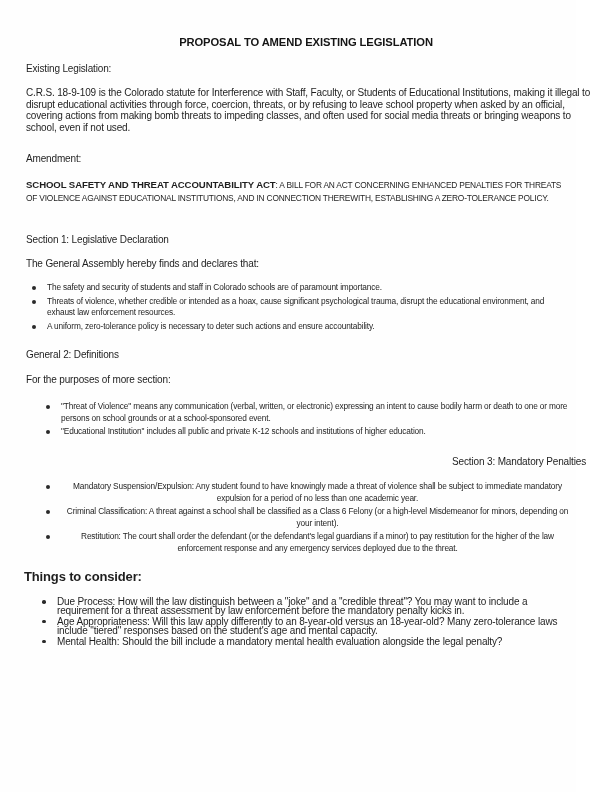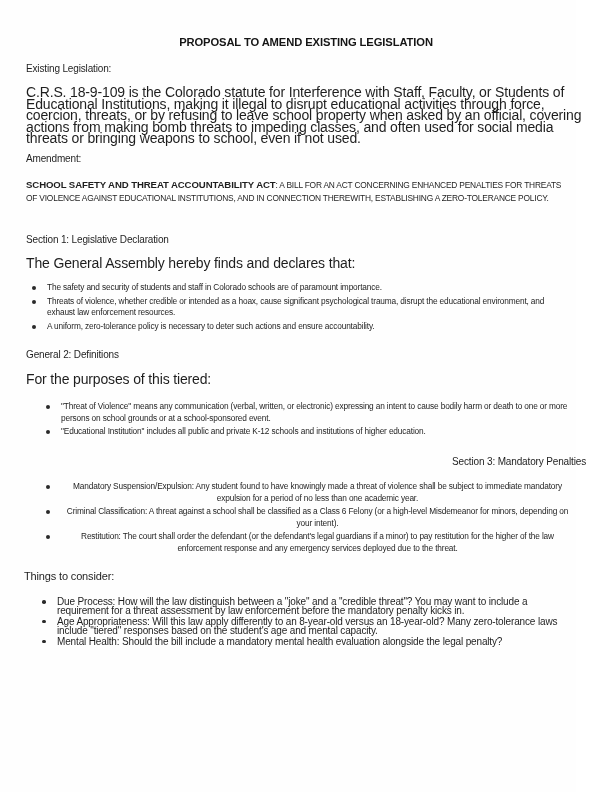--- a/index.html
+++ b/index.html
@@ -29,21 +29,21 @@
       text-align: center;
       font-weight: bold;
       font-size: 11.2px;
       letter-spacing: -0.1px;
       color: #151515;
     }
     .block {
       position: absolute;
       left: 26px;
       width: 560px;
-      font-size: 14px;
+      font-size: 10px;
       line-height: 11.6px;
       letter-spacing: -0.15px;
       color: #1e1e1e;
     }
     .label { font-size: 10px; }
     .act-title {
       font-size: 9.6px;
       font-weight: bold;
       letter-spacing: -0.1px;
     }
@@ -76,22 +76,22 @@
       border-radius: 50%;
       background: #2a2a2a;
     }
     ul.small li {
       font-size: 10px;
       line-height: 9.4px;
       margin-bottom: 1px;
     }
     ul.small li .dot { top: 3px; width: 3.5px; height: 3.5px; }
     .consider {
-      font-weight: normal;
-      font-size: 11px;
+      font-weight: bold;
+      font-size: 13px;
     }
   </style>
 </head>
 <body>
 
 <div class="page">
 
   <div class="title">PROPOSAL TO AMEND EXISTING LEGISLATION</div>
 
   <div class="block label" style="top:63px;">Existing Legislation:</div>
@@ -109,21 +109,21 @@
   <div class="block" style="top:258px;">The General Assembly hereby finds and declares that:</div>
 
   <ul class="bullets" style="top:282px; left:30px; width:520px;">
     <li><span class="dot"></span><span>The safety and security of students and staff in Colorado schools are of paramount importance.</span></li>
     <li><span class="dot"></span><span>Threats of violence, whether credible or intended as a hoax, cause significant psychological trauma, disrupt the educational environment, and exhaust law enforcement resources.</span></li>
     <li><span class="dot"></span><span>A uniform, zero-tolerance policy is necessary to deter such actions and ensure accountability.</span></li>
   </ul>
 
   <div class="block label" style="top:349px;">General 2: Definitions</div>
 
-  <div class="block" style="top:374px;">For the purposes of this tiered:</div>
+  <div class="block" style="top:374px;">For the purposes of more section:</div>
 
   <ul class="bullets" style="top:401px; left:44px; width:525px;">
     <li><span class="dot"></span><span>"Threat of Violence" means any communication (verbal, written, or electronic) expressing an intent to cause bodily harm or death to one or more persons on school grounds or at a school-sponsored event.</span></li>
     <li><span class="dot"></span><span>"Educational Institution" includes all public and private K-12 schools and institutions of higher education.</span></li>
   </ul>
 
   <div class="block label" style="top:456px;text-align:right;">Section 3: Mandatory Penalties</div>
 
   <ul class="bullets" style="top:481px; left:44px; width:530px;text-align:center;">
     <li><span class="dot"></span><span>Mandatory Suspension/Expulsion: Any student found to have knowingly made a threat of violence shall be subject to immediate mandatory expulsion for a period of no less than one academic year.</span></li>

